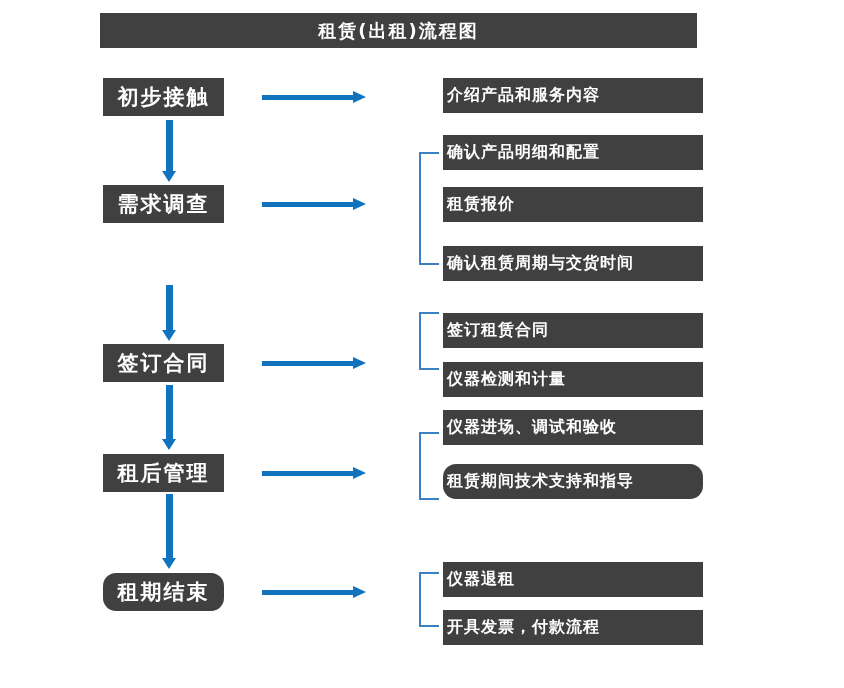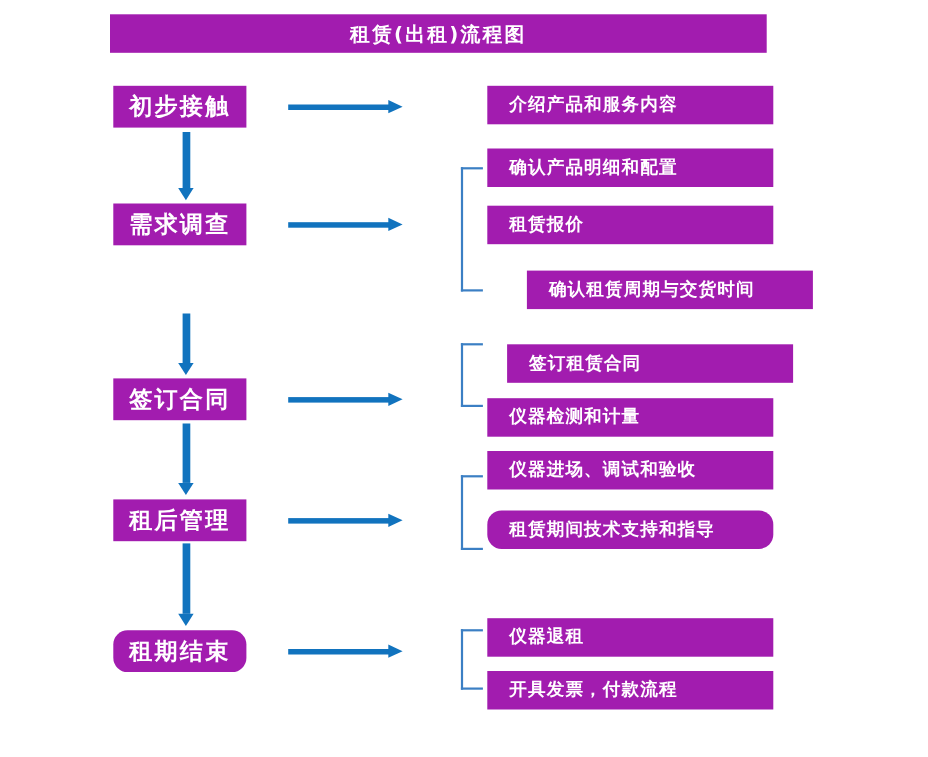--- a/index.html
+++ b/index.html
@@ -18,21 +18,21 @@
   #canvas {
     position: absolute;
     left: 0; top: 0;
     width: 844px;
     height: 688px;
   }
 
   
   .box {
     position: absolute;
-    background: #a21caf;
+    background: #404040;
     color: #ffffff;
     font-weight: bold;
     letter-spacing: 1px;
     display: flex;
     align-items: center;
     box-sizing: border-box;
   }
 
   
   .title-bar {
@@ -55,21 +55,21 @@
     letter-spacing: 2px;
   }
 
   
   .detail-box {
     left: 443px;
     width: 260px;
     height: 35px;
     font-size: 16px;
     justify-content: flex-start;
-    padding-left: 20px;
+    padding-left: 4px;
     letter-spacing: 1px;
   }
 
   
   .h-arrow {
     position: absolute;
     height: 20px;
     width: 104px;
   }
   .h-arrow .shaft {
@@ -195,23 +195,23 @@
   <div class="bracket" style="top:432px; height:68px;"></div>
 
   <div class="bracket" style="top:572px; height:55px;"></div>
 
   <div class="box detail-box" style="top:78px;">介绍产品和服务内容</div>
 
   <div class="box detail-box" style="top:135px;">确认产品明细和配置</div>
 
   <div class="box detail-box" style="top:187px;">租赁报价</div>
 
-  <div class="box detail-box" style="top:246px;margin-left:36px;">确认租赁周期与交货时间</div>
-
-  <div class="box detail-box" style="top:313px;margin-left:18px;">签订租赁合同</div>
+  <div class="box detail-box" style="top:246px;">确认租赁周期与交货时间</div>
+
+  <div class="box detail-box" style="top:313px;">签订租赁合同</div>
 
   <div class="box detail-box" style="top:362px;">仪器检测和计量</div>
 
   <div class="box detail-box" style="top:410px;">仪器进场、调试和验收</div>
 
   <div class="box detail-box" style="top:464px;border-radius:13px;">租赁期间技术支持和指导</div>
 
   <div class="box detail-box" style="top:562px;">仪器退租</div>
 
   <div class="box detail-box" style="top:610px;">开具发票，付款流程</div>

